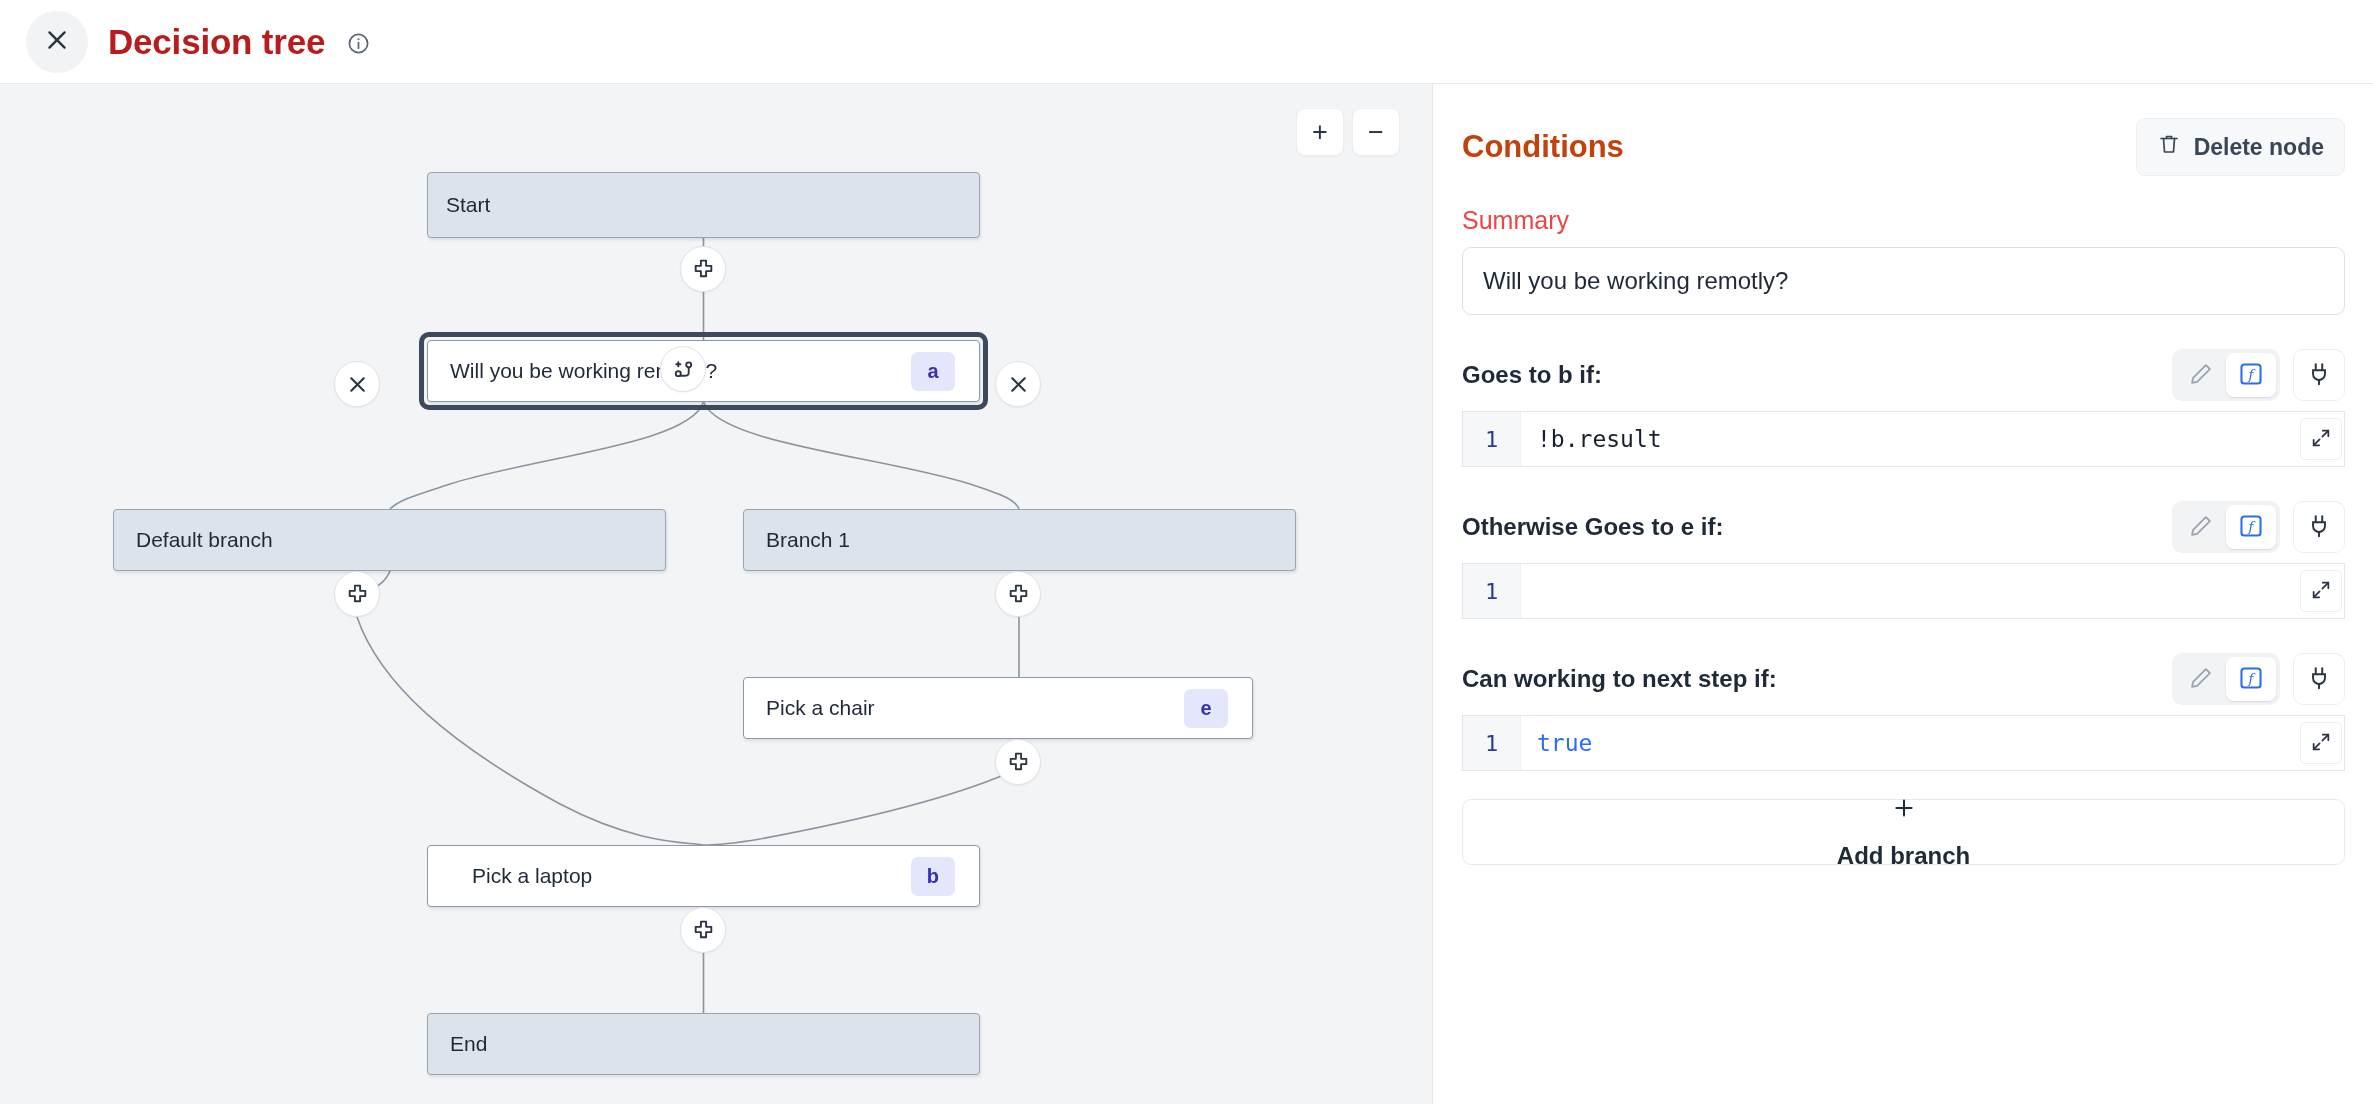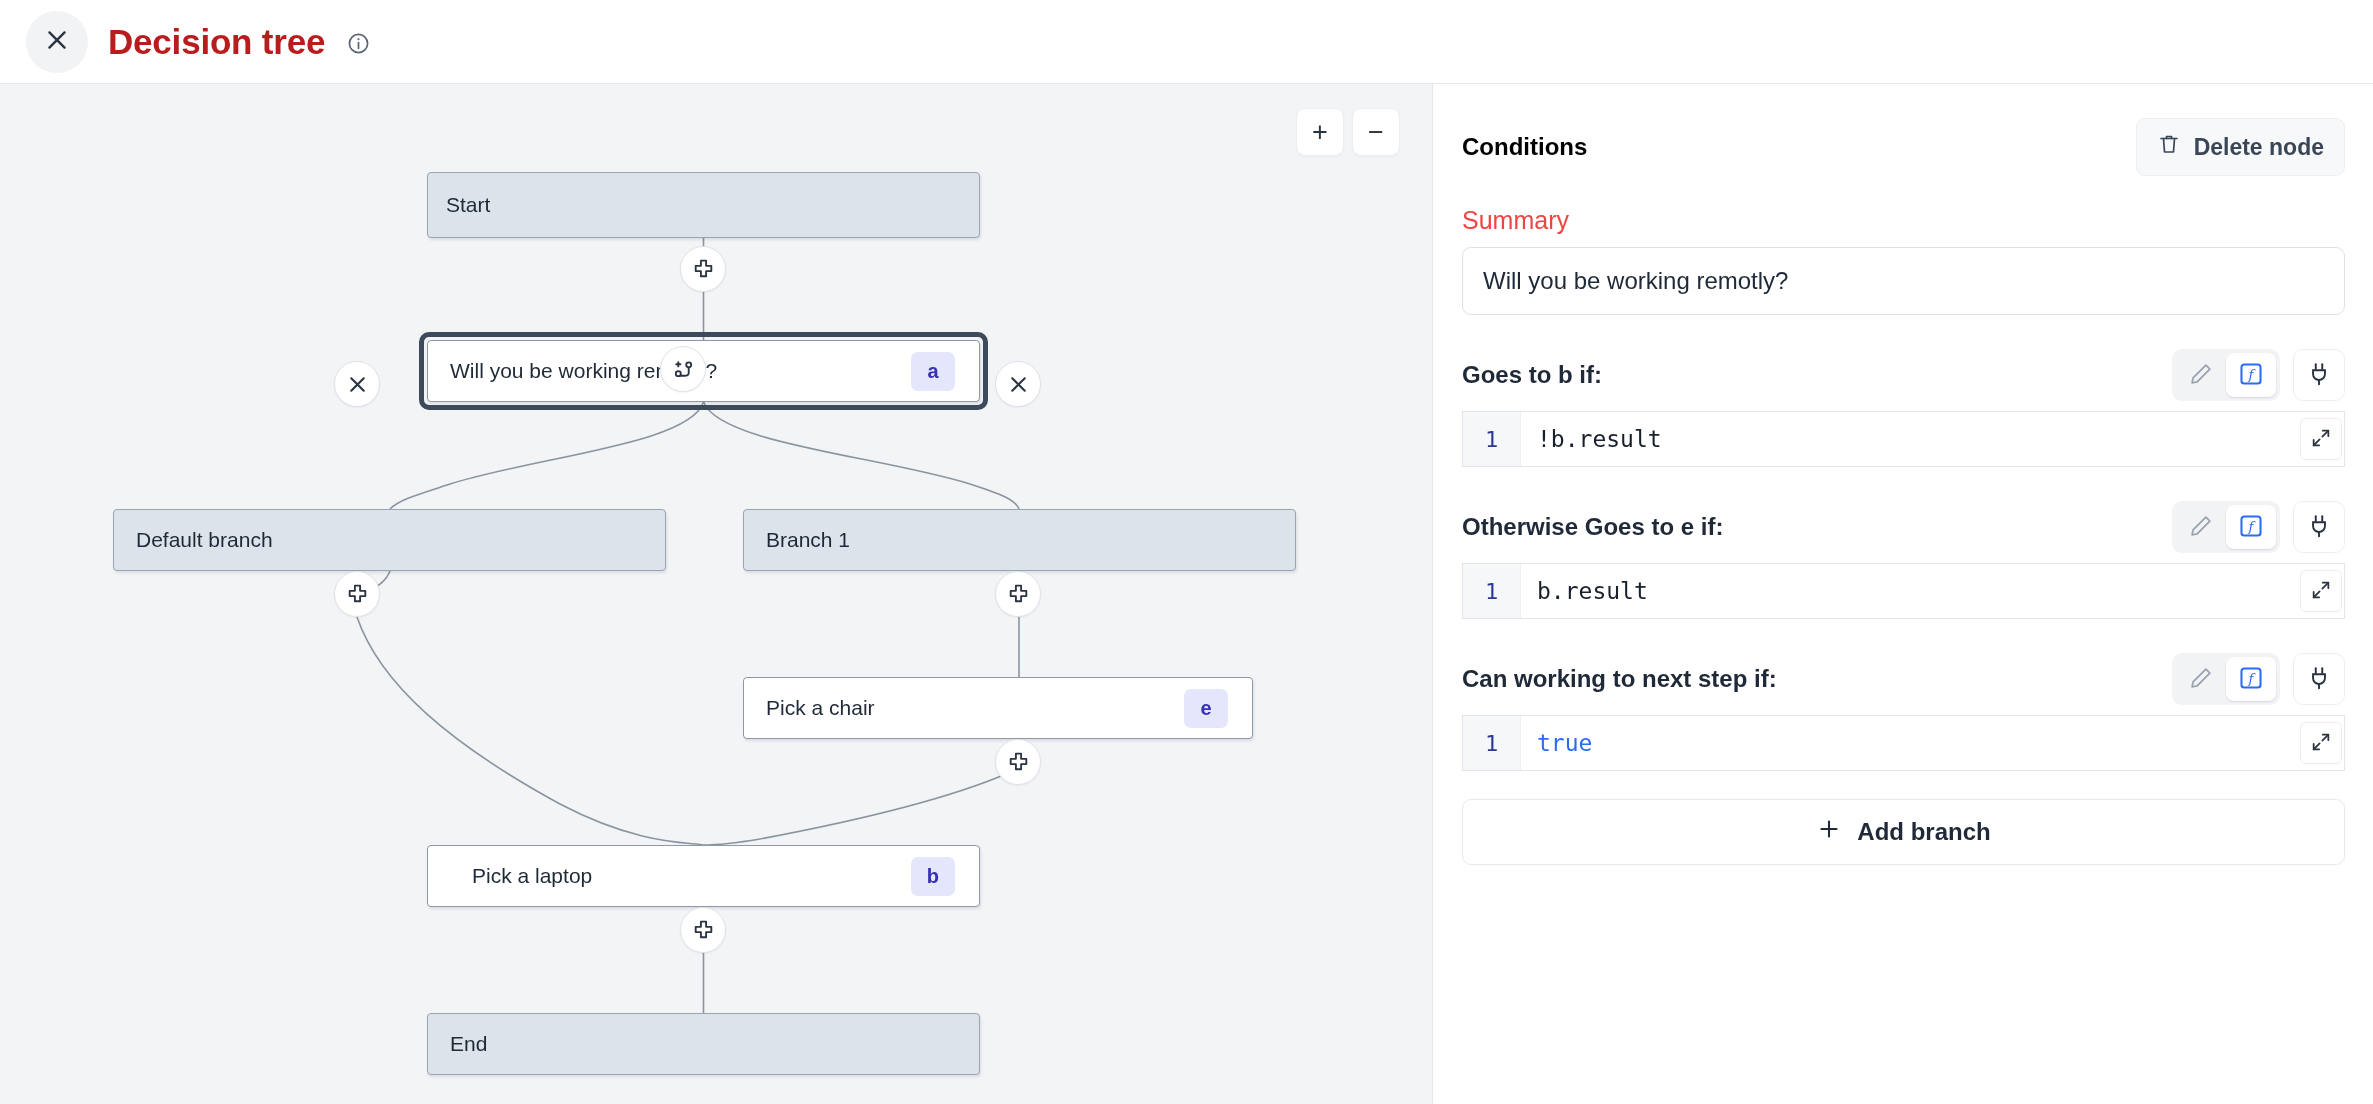--- a/index.html
+++ b/index.html
@@ -104,21 +104,21 @@
   .panel {
     position: absolute; top: 84px; left: 1434px;
     width: 939px; height: 1020px;
     background: #ffffff;
     padding: 34px 28px 0 28px;
   }
   .panel-head {
     display: flex; align-items: center; justify-content: space-between;
     margin-bottom: 30px;
   }
-  .panel-title { font-size: 24px; font-weight: bold; color: #000000; }
+  .panel-title { font-size: 31px; font-weight: bold; color: #c2410c; }
   .delete-node-btn {
     display: flex; align-items: center; gap: 13px;
     background: #f7f8fa; border: 1px solid #eceff2;
     border-radius: 9px; padding: 13px 20px;
     font-size: 23px; font-weight: bold; color: #3a4656;
     cursor: pointer;
   }
   .delete-node-btn svg { width: 24px; height: 24px; }
 
   .field-label {
@@ -190,20 +190,21 @@
   }
   .expand-btn svg { width: 22px; height: 22px; }
 
   .add-branch-btn {
     margin-top: 28px;
     width: 100%; height: 66px;
     background: #ffffff; border: 1px solid #e6e9ed; border-radius: 9px;
     display: flex; align-items: center; justify-content: center; gap: 15px;
     font-size: 24px; font-weight: bold; color: #1f2937;
     cursor: pointer;
+    flex-direction: column;
   }
   .add-branch-btn svg { width: 26px; height: 26px; }
 </style>
 </head>
 <body>
 
 <div class="app-header">
   <button class="close-btn">
     <span>
       <svg viewBox="0 0 24 24" fill="none" stroke="#2b3442" stroke-width="2.2" stroke-linecap="round">
@@ -434,21 +435,20 @@
                   <line x1="9" y1="3" x2="9" y2="8"></line>
                   <line x1="15" y1="3" x2="15" y2="8"></line>
                   <path d="M6.5 8.5h11v3.5a5.5 5.5 0 0 1-11 0z"></path>
                   <line x1="12" y1="17.5" x2="12" y2="21.5"></line>
                 </svg></span>
             </button>
           </div>
         </div>
         <div class="code-editor">
           <div class="gutter">1</div>
-          <div class="code-line">b.result</div>
           <button class="expand-btn">
             <span><svg viewBox="0 0 24 24" fill="none" stroke="#2b3442" stroke-width="1.9" stroke-linecap="round" stroke-linejoin="round">
                 <path d="M14 4h6v6"></path>
                 <line x1="20" y1="4" x2="13.5" y2="10.5"></line>
                 <path d="M10 20H4v-6"></path>
                 <line x1="4" y1="20" x2="10.5" y2="13.5"></line>
               </svg></span>
           </button>
         </div>
       </div>

